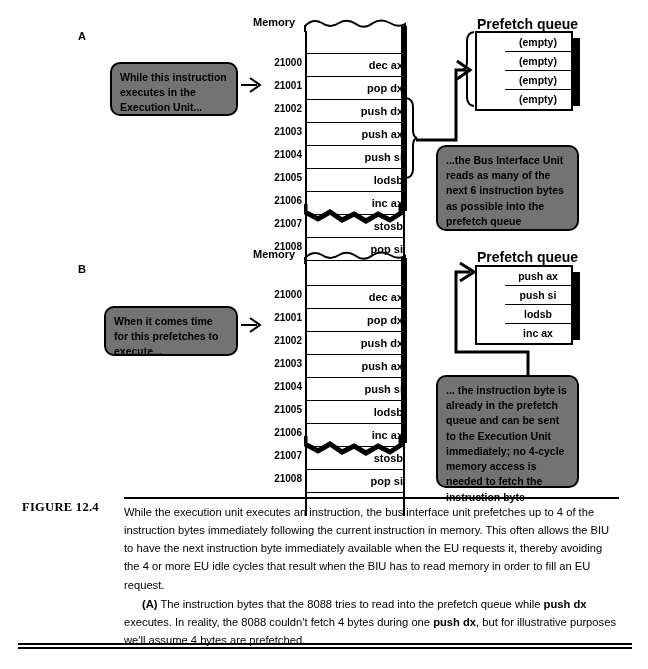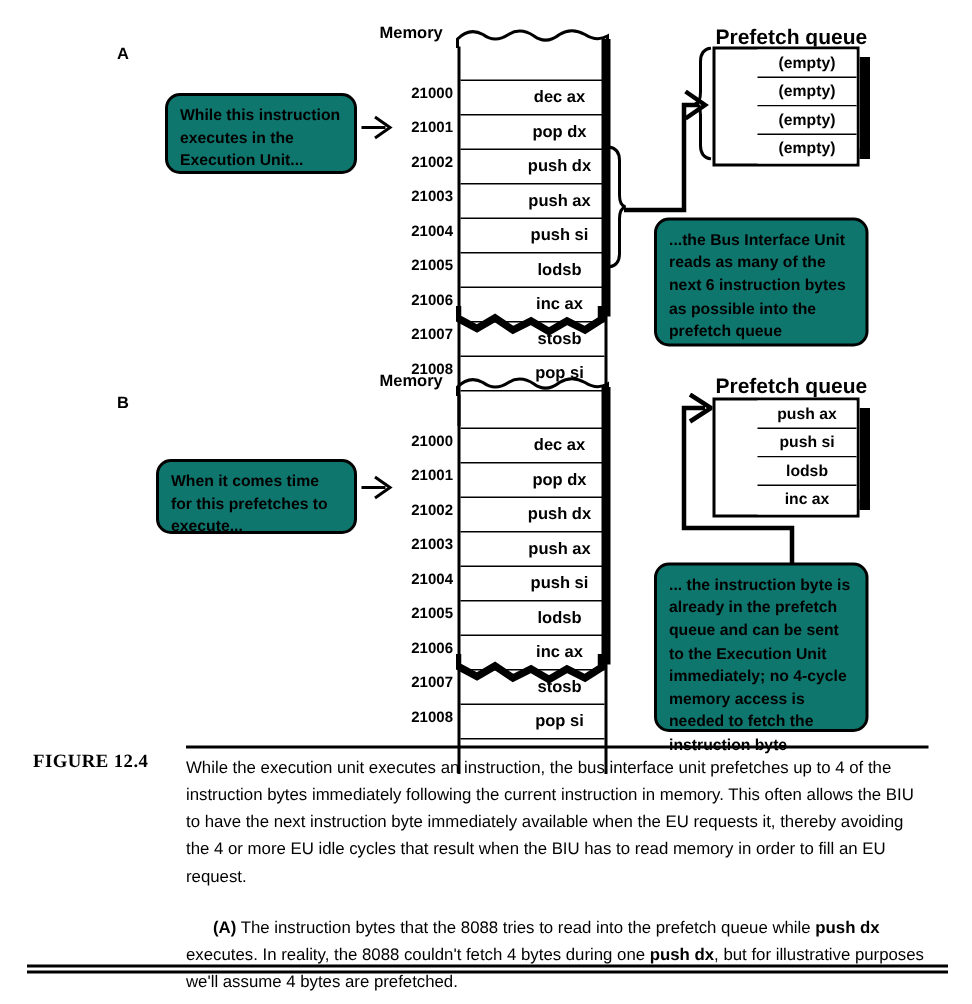--- a/index.html
+++ b/index.html
@@ -21,21 +21,21 @@
     position: absolute;
     font-family: "Liberation Sans", sans-serif;
     font-size: 11px;
     font-weight: bold;
     color: #000;
   }
 
   
   .callout {
     position: absolute;
-    background: #0f766e;
+    background: #737373;
     border: 2px solid #000;
     border-radius: 10px;
     font-size: 10.5px;
     font-weight: bold;
     line-height: 1.45;
     padding: 6px 8px 7px 8px;
     box-sizing: border-box;
     color: #000;
   }
 
@@ -66,21 +66,21 @@
     position: absolute;
     width: 100px;
     border-left: 2px solid #000;
     border-right: 2px solid #000;
     box-sizing: border-box;
   }
   .mem-cell {
     height: 23px;
     line-height: 22px;
     border-bottom: 1px solid #000;
-    text-align: center;
+    text-align: right;
     font-size: 11px;
     font-weight: bold;
     box-sizing: border-box;
     padding-left: 36px;
   }
   .mem-cell.blank {
     border-bottom: none;
   }
   .mem-cell.topblank {
     border-bottom: 1px solid #000;
@@ -135,21 +135,21 @@
   }
   .caption {
     position: absolute;
     font-family: "Liberation Sans", sans-serif;
     font-size: 11.2px;
     line-height: 1.62;
     color: #000;
     text-align: left;
   }
   .caption p { margin: 0; }
-  .caption p.second { margin-top: 16px; text-indent: 18px; }
+  .caption p.second { margin-top: 1px; text-indent: 18px; }
   .rule-top {
     position: absolute;
     background: #000;
   }
   .rule-bottom-a, .rule-bottom-b {
     position: absolute;
     background: #000;
   }
   b { font-weight: bold; }
 </style>

